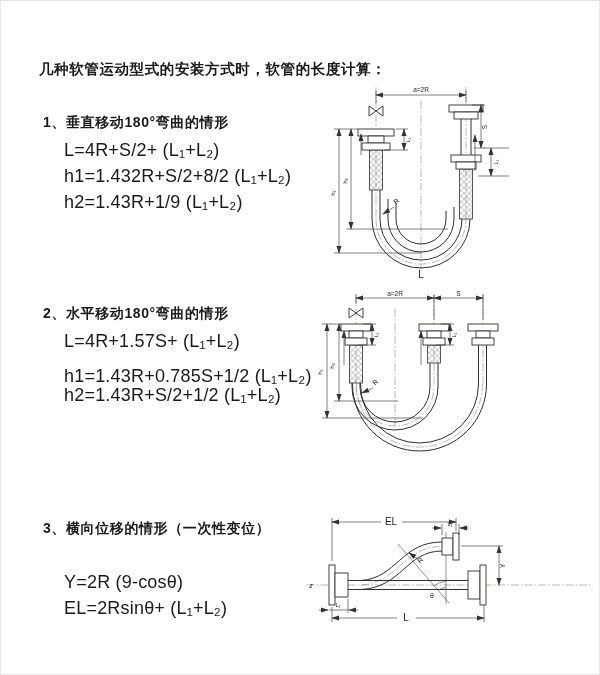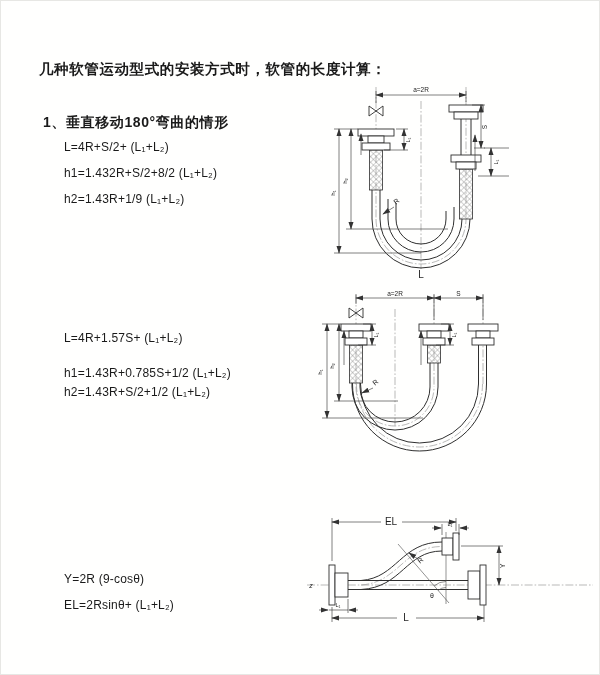--- a/index.html
+++ b/index.html
@@ -1,39 +1,41 @@
 <!DOCTYPE html>
 <html><head>
 <meta charset="utf-8">
 <style>
   html,body{margin:0;padding:0;background:#fff;}
   .page{position:relative;width:598px;height:673px;background:#fffffe;border:1px solid #e7e7e4;
         font-family:"Liberation Sans","DejaVu Sans",sans-serif;color:#1a1a1a;overflow:hidden;}
   .title{position:absolute;left:38px;top:27px;font-size:14.5px;font-weight:600;letter-spacing:.6px;margin-top:32px;}
   .heading{position:absolute;left:42px;font-size:14px;font-weight:600;letter-spacing:.6px;}
-  .formula{position:absolute;left:63px;font-size:12px;font-weight:500;letter-spacing:.2px;}
+  .formula{position:absolute;left:63px;font-size:18px;font-weight:500;letter-spacing:.2px;}
   svg.diagram{position:absolute;}
   svg text{font-family:"Liberation Sans","DejaVu Sans",sans-serif;fill:#1f1f1f;}
 </style>
 </head>
 <body>
 
 <div class="page">
 
   <div class="title">几种软管运动型式的安装方式时，软管的长度计算：</div>
 
   <div class="heading" style="top:113px">1、垂直移动180°弯曲的情形</div>
   <div class="formula" style="top:139px">L=4R+S/2+ (L₁+L₂)</div>
   <div class="formula" style="top:165px">h1=1.432R+S/2+8/2 (L₁+L₂)</div>
   <div class="formula" style="top:191px">h2=1.43R+1/9 (L₁+L₂)</div>
 
+  <div class="heading" style="top:304px">2、水平移动180°弯曲的情形</div>
   <div class="formula" style="top:330px">L=4R+1.57S+ (L₁+L₂)</div>
   <div class="formula" style="top:365px">h1=1.43R+0.785S+1/2 (L₁+L₂)</div>
   <div class="formula" style="top:384px">h2=1.43R+S/2+1/2 (L₁+L₂)</div>
 
+  <div class="heading" style="top:519px">3、横向位移的情形（一次性变位）</div>
   <div class="formula" style="top:571px">Y=2R (9-cosθ)</div>
   <div class="formula" style="top:597px">EL=2Rsinθ+ (L₁+L₂)</div>
 
   <svg class="diagram" style="left:313px;top:70px" width="215" height="215" viewBox="0 0 215 215">
     <defs>
       <marker id="ah" markerUnits="userSpaceOnUse" markerWidth="8" markerHeight="8" viewBox="0 0 10 10" refX="9" refY="5" orient="auto-start-reverse">
         <path d="M0,1.8 L10,5 L0,8.2 Z" fill="#333"></path>
       </marker>
       <pattern id="hx" width="4" height="4" patternUnits="userSpaceOnUse" patternTransform="rotate(45)">
         <path d="M0,0 H4 M0,0 V4" stroke="#8f8f8f" stroke-width="0.8" fill="none"></path>

